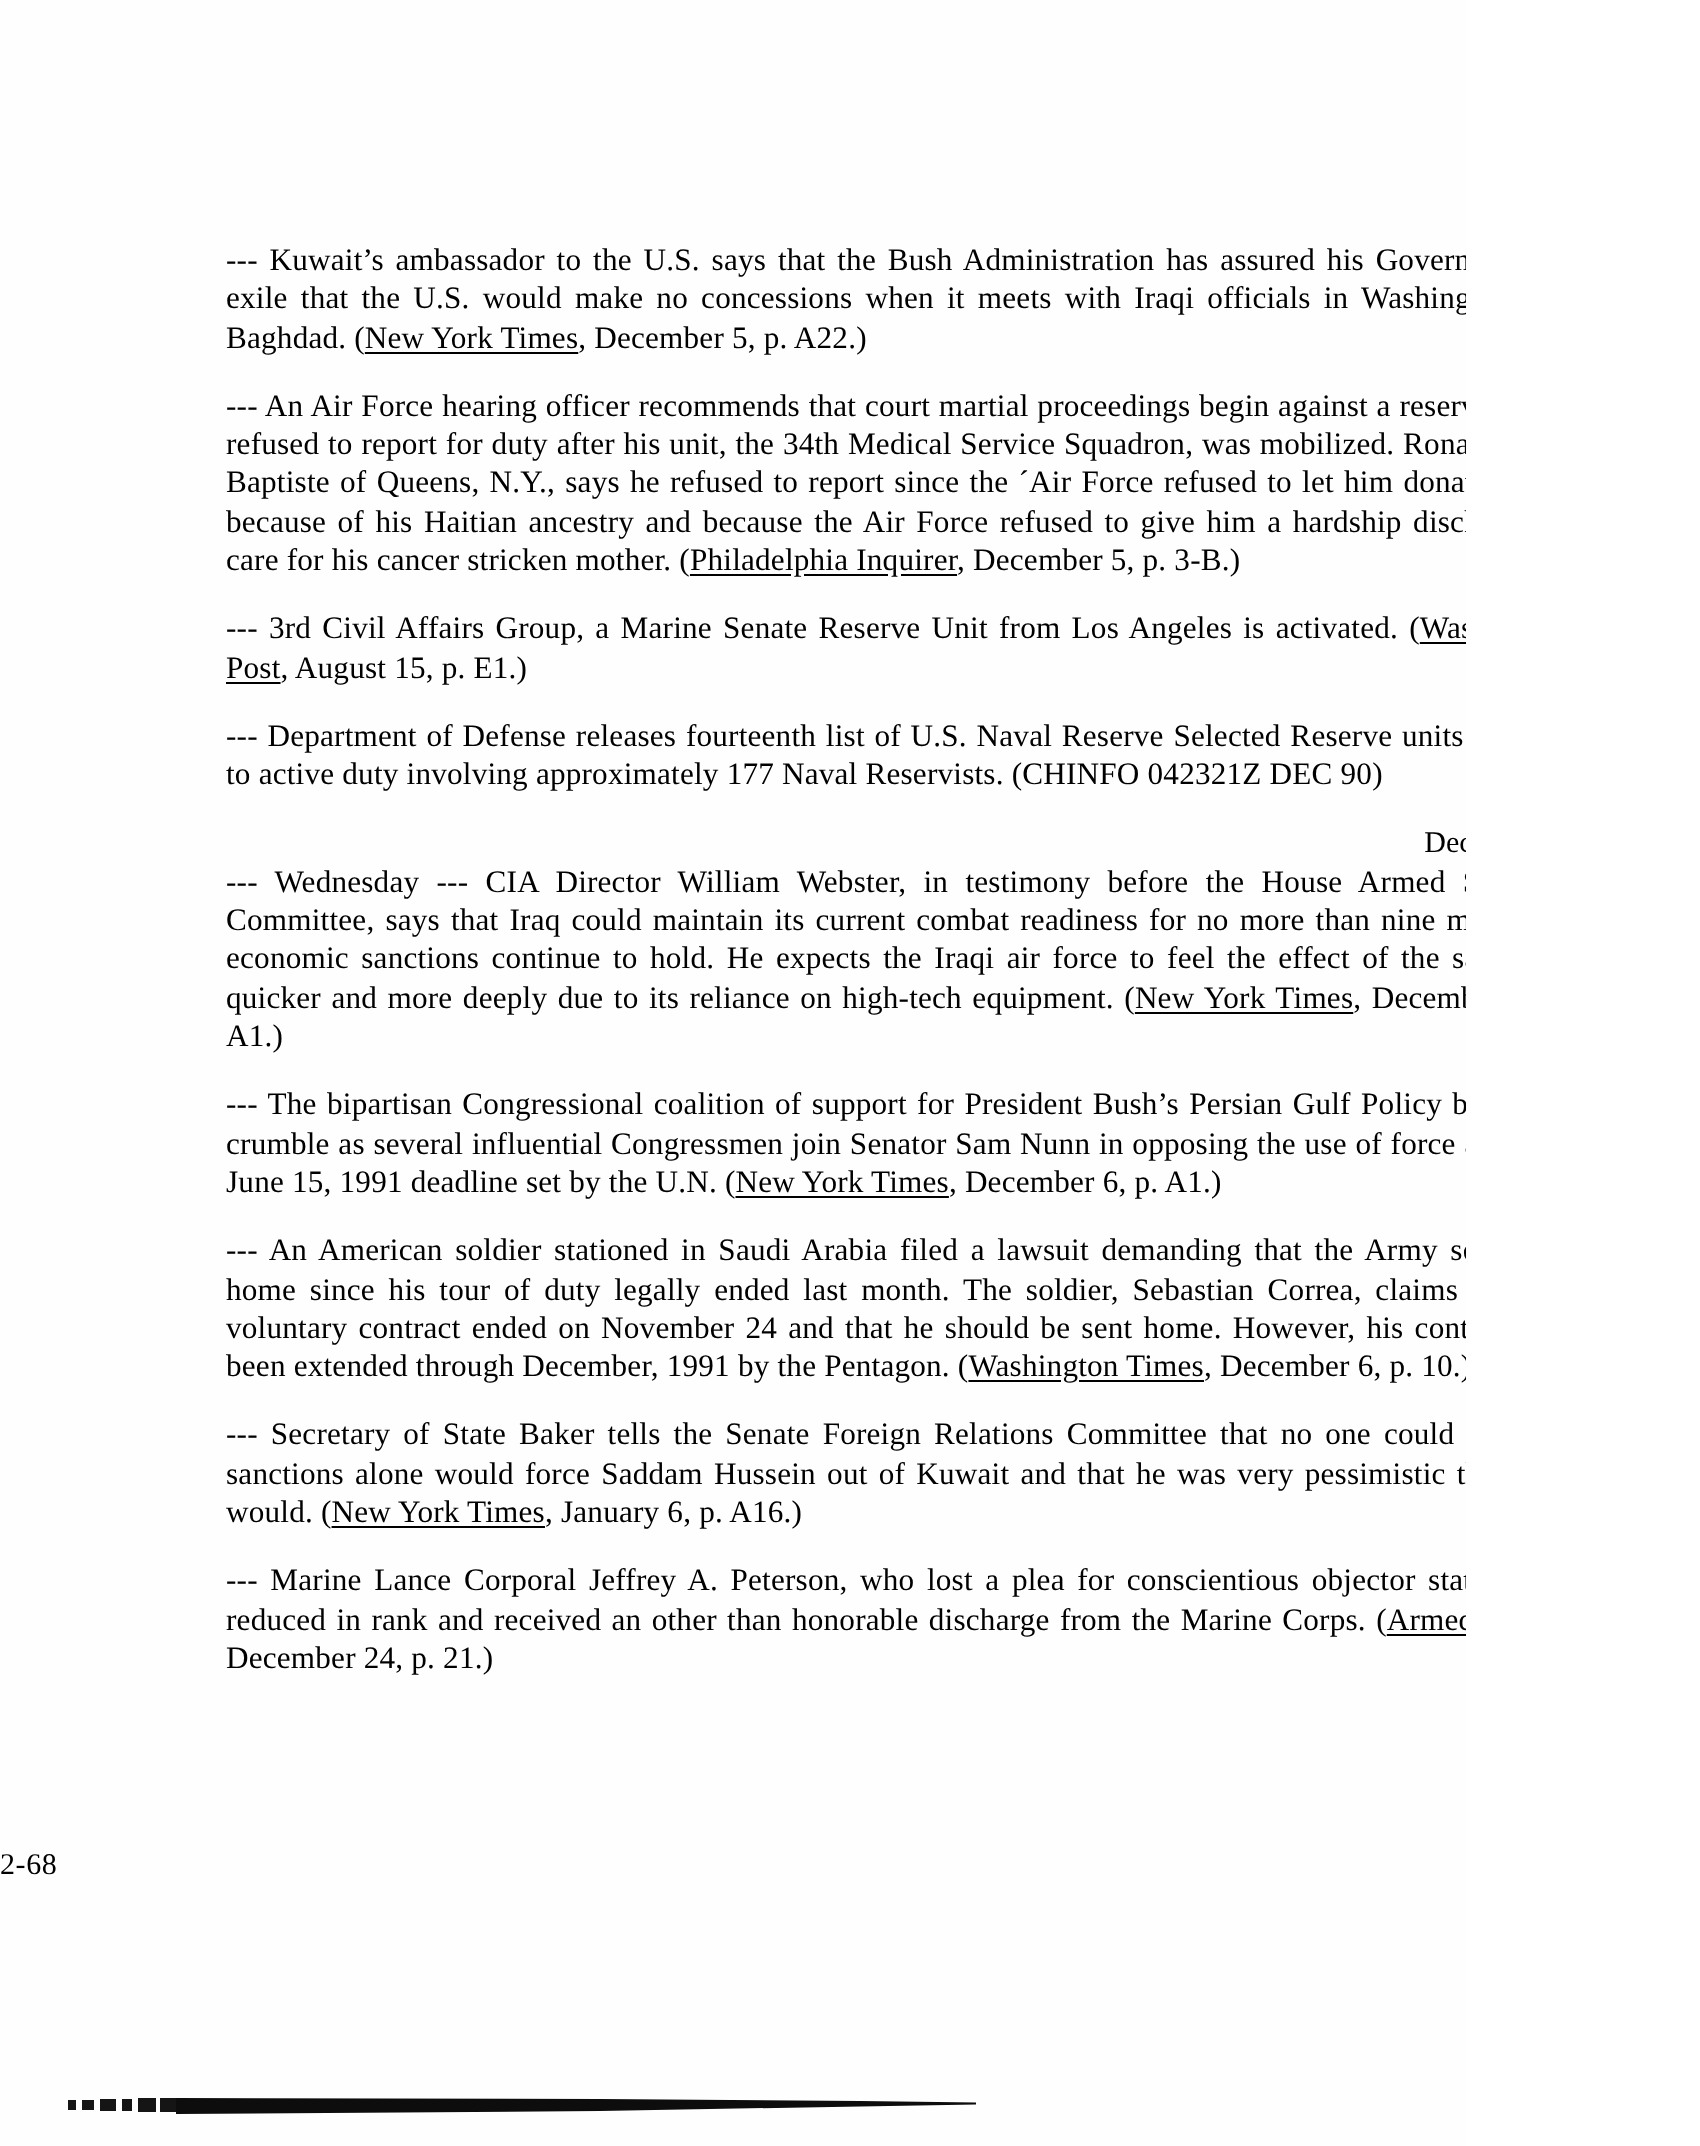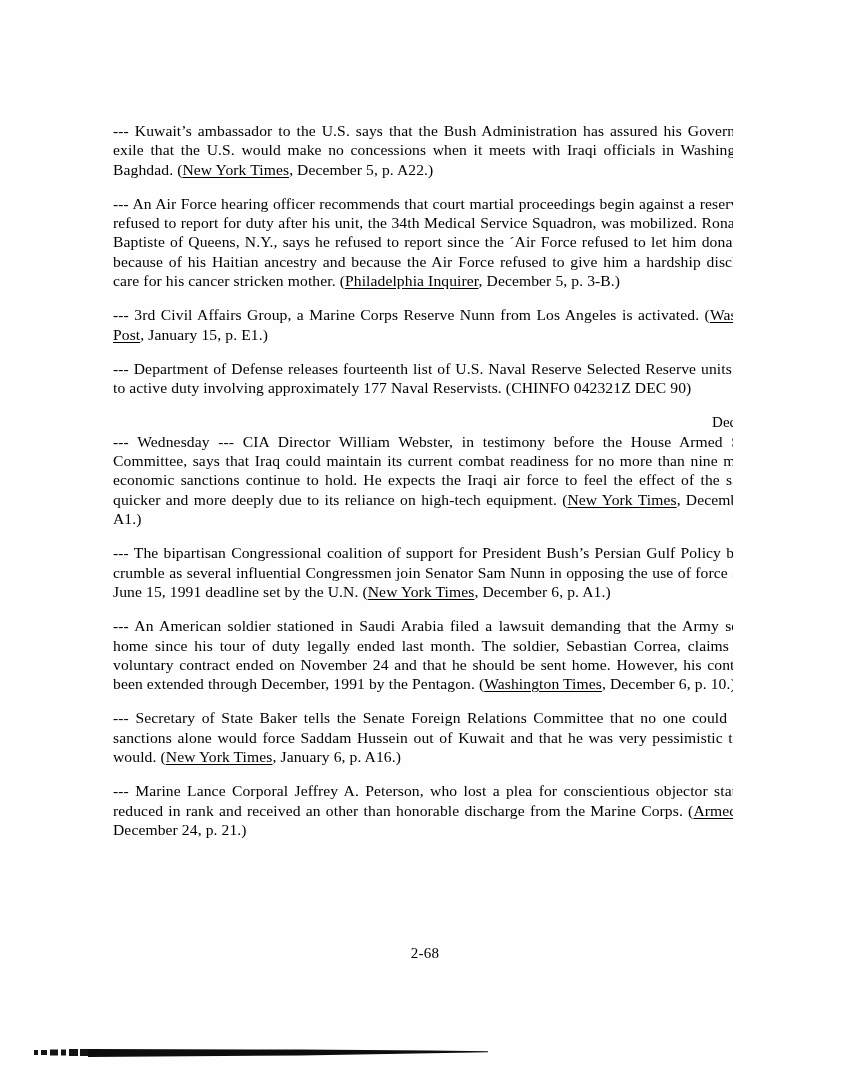--- a/index.html
+++ b/index.html
@@ -35,24 +35,23 @@
     font-size: 15px;
     line-height: 19.3px;
     text-align: right;
   }
   .cite {
     text-decoration: underline;
     text-underline-offset: 2px;
   }
   .footer-pagenum {
     position: absolute;
-    top: 945px;
+    top: 925px;
     left: 0;
     width: 850px;
-    text-align: center;
     font-size: 15px;
     letter-spacing: 0.3px;
   }
   .bottom-band {
     position: absolute;
     left: 30px;
     top: 1046px;
   }
   .edge-dash {
     position: absolute;
@@ -62,21 +61,21 @@
   }
 </style>
 </head>
 <body>
 
 <div class="page">
 
   <div class="doc-body" id="doc-body">
       <p class="para"><span>--- Kuwait’s ambassador to the U.S. says that the Bush Administration has assured his Government in exile that the U.S. would make no concessions when it meets with Iraqi officials in Washington and Baghdad. (</span><span class="cite">New York Times</span><span>, December 5, p. A22.)</span></p>
       <p class="para"><span>--- An Air Force hearing officer recommends that court martial proceedings begin against a reservist who refused to report for duty after his unit, the 34th Medical Service Squadron, was mobilized. Ronald Jean-Baptiste of Queens, N.Y., says he refused to report since the ´Air Force refused to let him donate blood because of his Haitian ancestry and because the Air Force refused to give him a hardship discharge to care for his cancer stricken mother. (</span><span class="cite">Philadelphia Inquirer</span><span>, December 5, p. 3-B.)</span></p>
-      <p class="para"><span>--- 3rd Civil Affairs Group, a Marine Corps Reserve Nunn from Los Angeles is activated. (</span><span class="cite">Washington Post</span><span>, January 15, p. E1.)</span></p>
+      <p class="para"><span>--- 3rd Civil Affairs Group, a Marine Senate Reserve Unit from Los Angeles is activated. (</span><span class="cite">Washington Post</span><span>, August 15, p. E1.)</span></p>
       <p class="para"><span>--- Department of Defense releases fourteenth list of U.S. Naval Reserve Selected Reserve units ordered to active duty involving approximately 177 Naval Reservists.  (CHINFO  042321Z DEC 90)</span></p>
       <div class="heading">December 5</div>
       <p class="para"><span>--- Wednesday --- CIA Director William Webster, in testimony before the House Armed Services Committee, says that Iraq could maintain its current combat readiness for no more than nine months if economic sanctions continue to hold. He expects the Iraqi air force to feel the effect of the sanctions quicker and more deeply due to its reliance on high-tech equipment. (</span><span class="cite">New York Times</span><span>, December 6, p. A1.)</span></p>
       <p class="para"><span>--- The bipartisan Congressional coalition of support for President Bush’s Persian Gulf Policy begins to crumble as several influential Congressmen join Senator Sam Nunn in opposing the use of force after the June 15, 1991 deadline set by the U.N. (</span><span class="cite">New York Times</span><span>, December 6, p. A1.)</span></p>
       <p class="para"><span>--- An American soldier stationed in Saudi Arabia filed a lawsuit demanding that the Army send him home since his tour of duty legally ended last month. The soldier, Sebastian Correa, claims that his voluntary contract ended on November 24 and that he should be sent home. However, his contract has been extended through December, 1991 by the Pentagon. (</span><span class="cite">Washington Times</span><span>, December 6, p. 10.)</span></p>
       <p class="para"><span>--- Secretary of State Baker tells the Senate Foreign Relations Committee that no one could say that sanctions alone would force Saddam Hussein out of Kuwait and that he was very pessimistic that they would. (</span><span class="cite">New York Times</span><span>, January 6, p. A16.)</span></p>
       <p class="para"><span>--- Marine Lance Corporal Jeffrey A. Peterson, who lost a plea for conscientious objector status, was reduced in rank and received an other than honorable discharge from the Marine Corps. (</span><span class="cite">Armed Times</span><span>, December 24, p. 21.)</span></p>
     </div>
 
   <div class="footer-pagenum">2-68</div>

